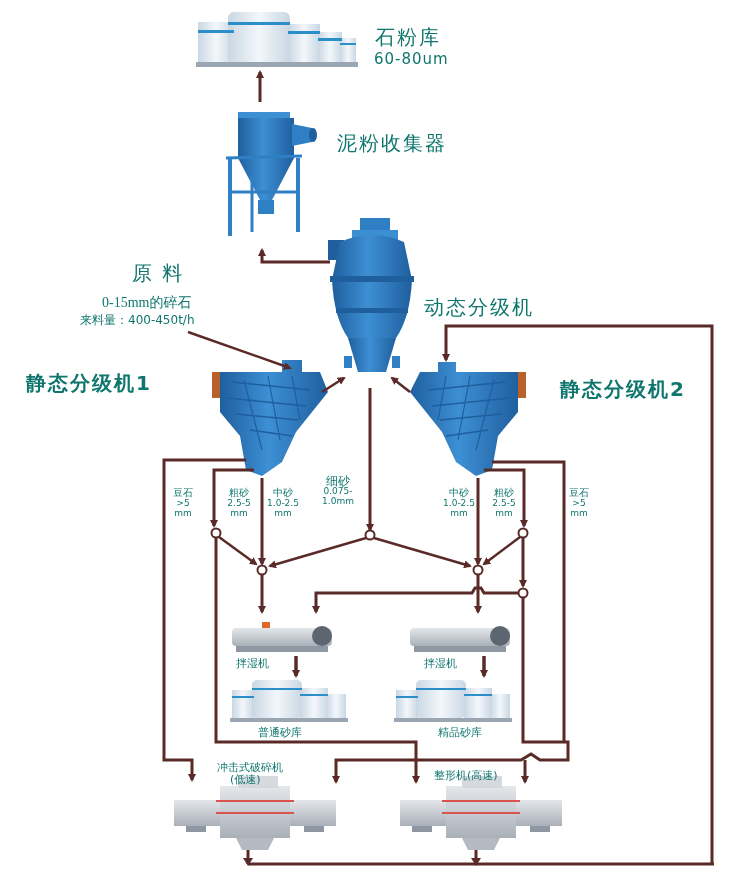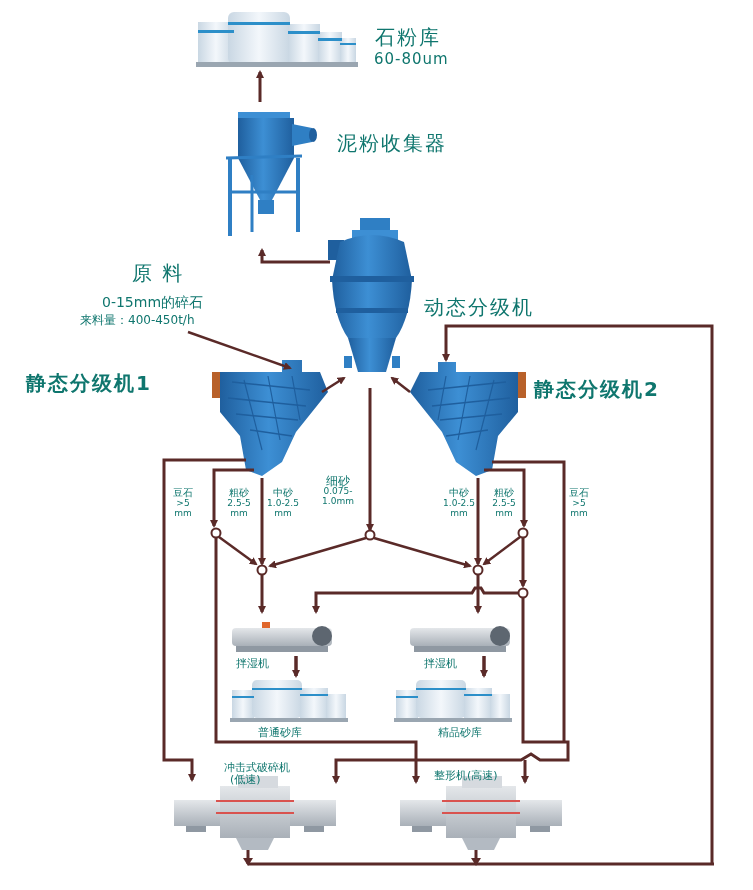--- a/index.html
+++ b/index.html
@@ -195,25 +195,25 @@
 </svg>
 
 <div class="lbl big" style="left:375px;top:24px;">石粉库</div>
 <div class="lbl mid" style="left:374px;top:50px;letter-spacing:1px;">60-80um</div>
 
 <div class="lbl big" style="left:337px;top:130px;">泥粉收集器</div>
 
 <div class="lbl big" style="left:424px;top:294px;">动态分级机</div>
 
 <div class="lbl big" style="left:132px;top:260px;">原 料</div>
-<div class="lbl mid" style="left:102px;top:294px;font-size:14px;">0-15mm的碎石</div>
+<div class="lbl mid" style="left:102px;top:294px;font-size:14px;font-family:Liberation Serif, serif;">0-15mm的碎石</div>
 <div class="lbl mid" style="left:80px;top:312px;font-size:12px;">来料量：400-450t/h</div>
 
 <div class="lbl big" style="left:26px;top:370px;font-weight:bold;">静态分级机1</div>
-<div class="lbl big" style="left:534px;top:376px;font-weight:bold;">静态分级机2</div>
+<div class="lbl big" style="left:560px;top:376px;font-weight:bold;">静态分级机2</div>
 
 <div class="lbl sm" style="left:170px;top:488px;width:26px;">
   <div style="font-size:10px">豆石</div>
   <div>&gt;5</div>
   <div>mm</div>
 </div>
 <div class="lbl sm" style="left:222px;top:488px;width:34px;">
   <div style="font-size:10px">粗砂</div>
   <div>2.5-5</div>
   <div>mm</div>
@@ -241,15 +241,15 @@
 <div class="lbl sm" style="left:566px;top:488px;width:26px;">
   <div style="font-size:10px">豆石</div>
   <div>&gt;5</div>
   <div>mm</div>
 </div>
 
 <div class="lbl xs" style="left:236px;top:656px;font-size:11px;">拌湿机</div>
 <div class="lbl xs" style="left:424px;top:656px;font-size:11px;">拌湿机</div>
 <div class="lbl xs" style="left:258px;top:725px;font-size:11px;">普通砂库</div>
 <div class="lbl xs" style="left:438px;top:725px;font-size:11px;">精品砂库</div>
-<div class="lbl xs" style="left:224px;top:760px;font-size:11px;">冲击式破碎机</div>
+<div class="lbl xs" style="left:217px;top:760px;font-size:11px;">冲击式破碎机</div>
 <div class="lbl xs" style="left:230px;top:772px;font-size:11px;">(低速)</div>
 <div class="lbl xs" style="left:434px;top:768px;font-size:11px;">整形机(高速)</div>
 
 </body></html>

